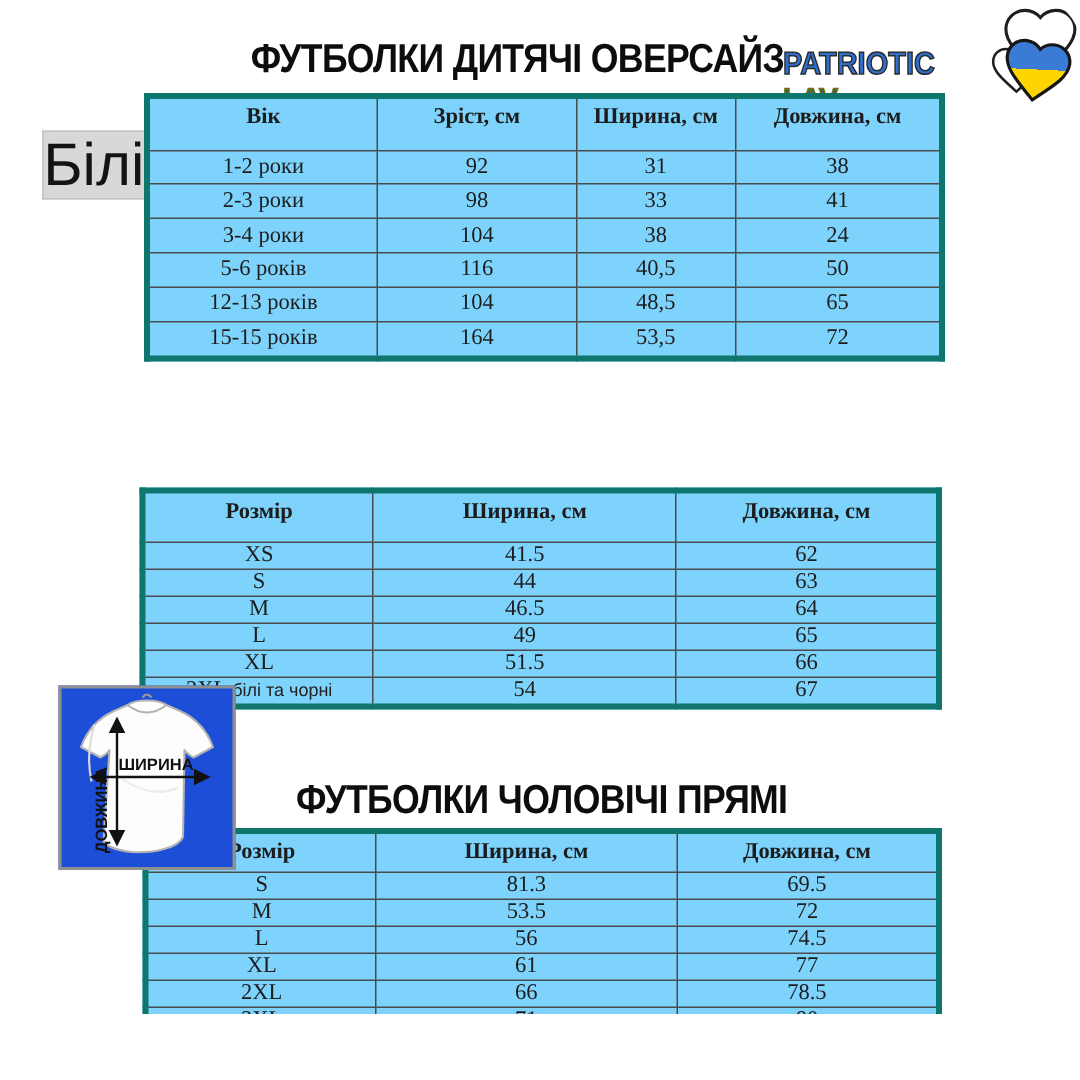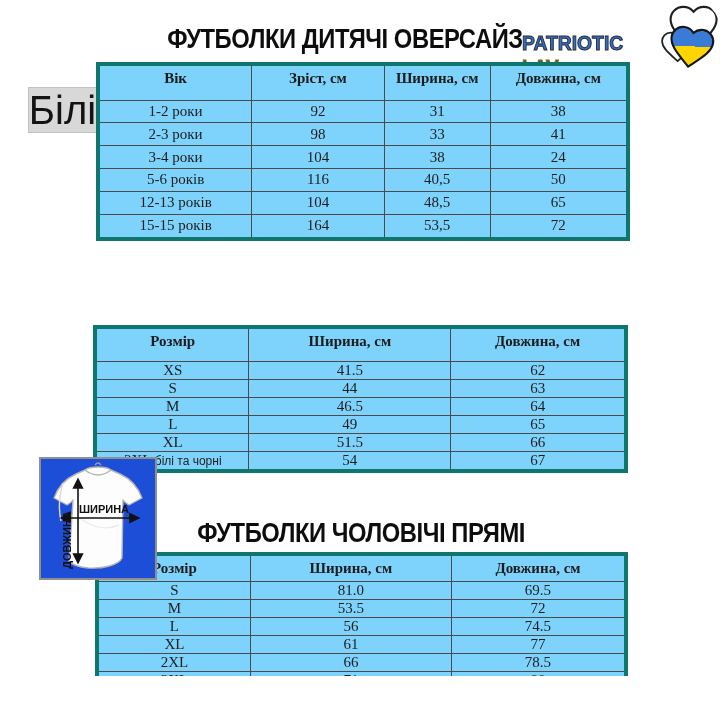--- a/index.html
+++ b/index.html
@@ -271,21 +271,21 @@
         <thead>
           <tr>
             <th>Розмір</th>
             <th>Ширина, см</th>
             <th>Довжина, см</th>
           </tr>
         </thead>
         <tbody>
           <tr>
             <td>S</td>
-            <td>81.0</td>
+            <td>81.3</td>
             <td>69.5</td>
           </tr>
           <tr>
             <td>M</td>
             <td>53.5</td>
             <td>72</td>
           </tr>
           <tr>
             <td>L</td>
             <td>56</td>

